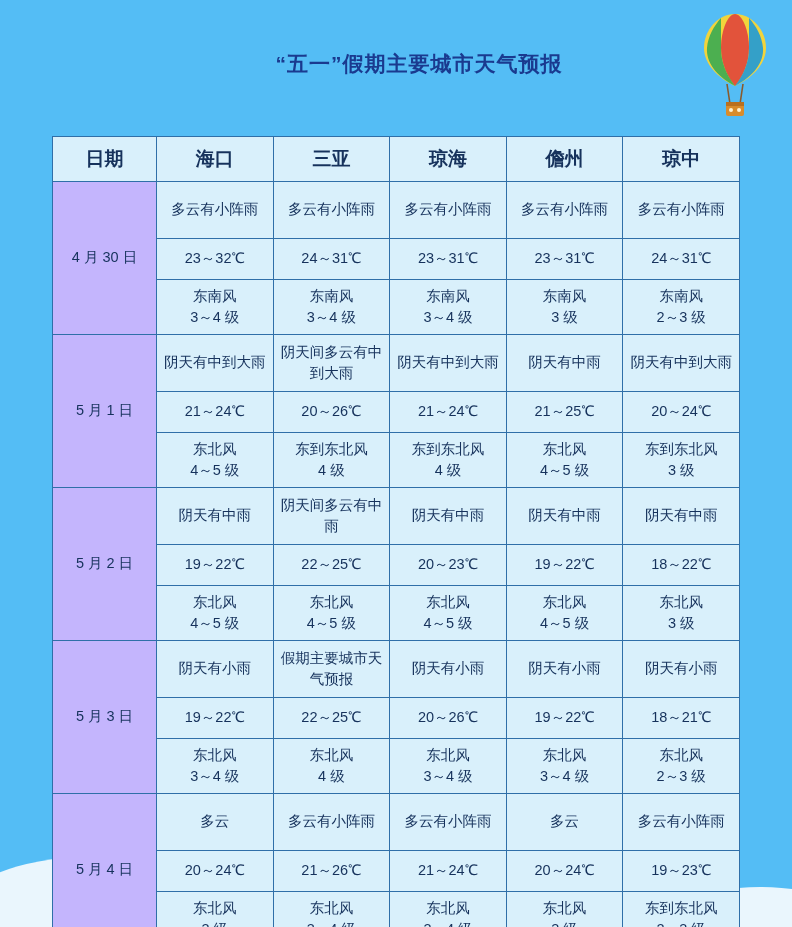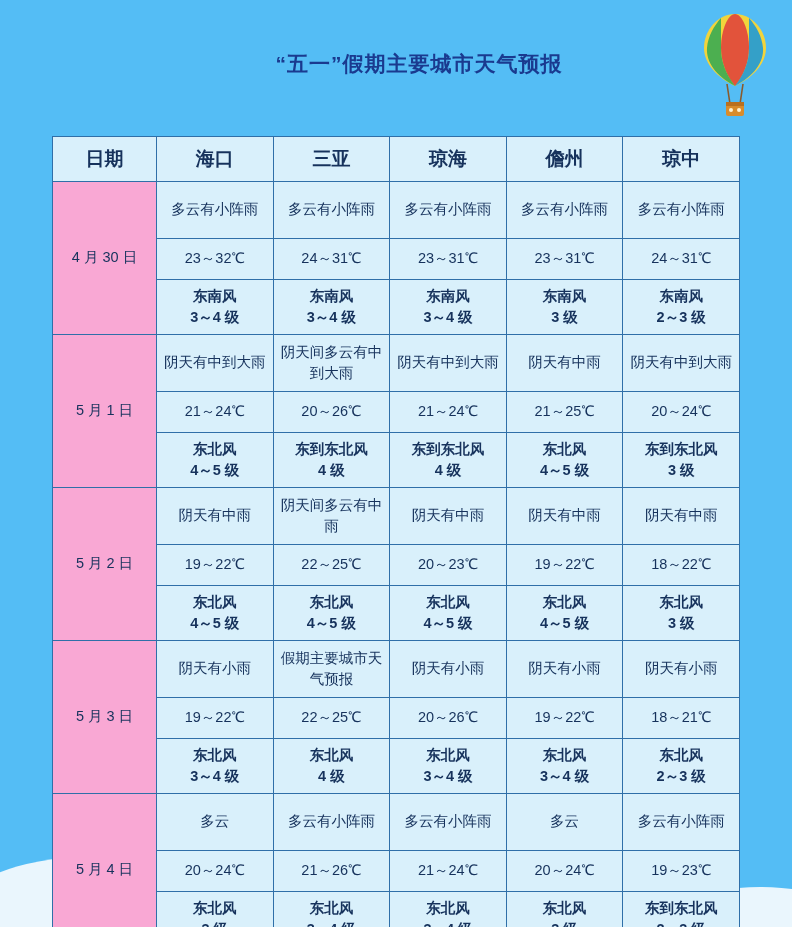--- a/index.html
+++ b/index.html
@@ -85,32 +85,31 @@
   }
   table.forecast thead th {
     font-weight: bold;
     height: 34px;
     font-size: 19px;
     background: #d9f0fb;
   }
   col.date-col { width: 104px; }
   td.date-cell {
     font-size: 15px;
-    background: #f9a8d4;
+    background: #c4b5fd;
     margin-left: 9px;
   }
   td.weather-cell {
     height: 46px;
   }
   td.temp-cell {
     height: 30px;
   }
   td.wind-cell {
     height: 44px;
-    font-weight: bold;
   }
   tr.row-weather td, tr.row-wind td { }
 </style>
 </head>
 <body>
 
 <div class="sky"></div>
 
 <div class="hill hill-1"></div>
 <div class="hill hill-2"></div>

